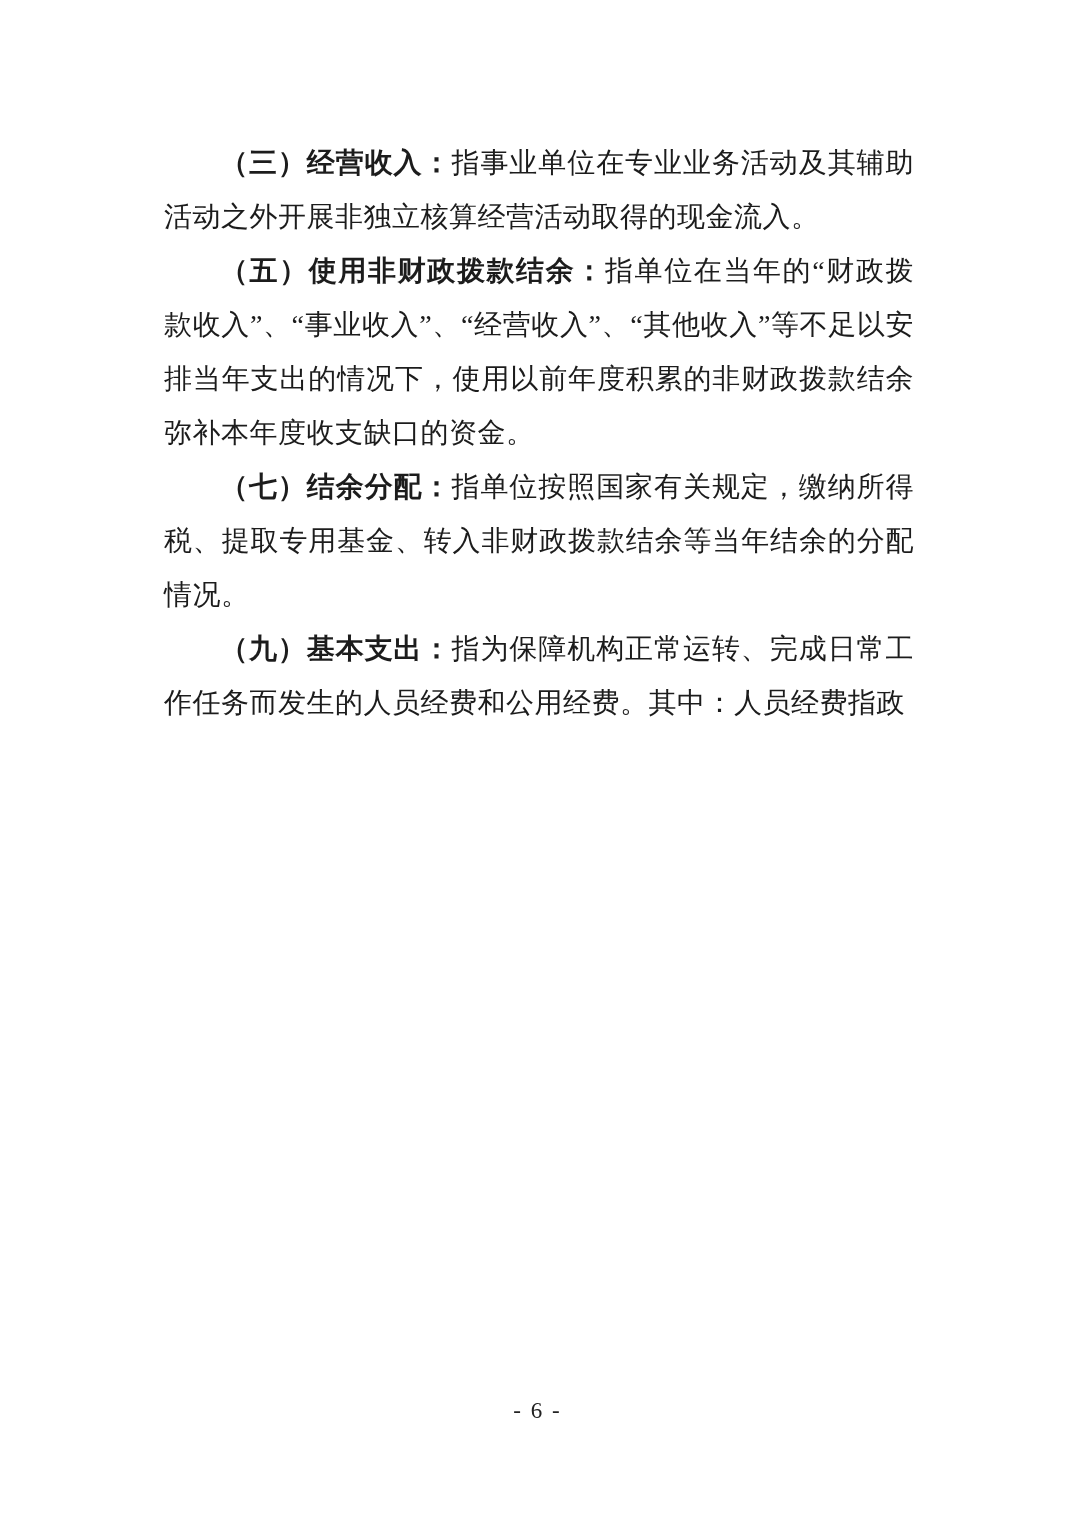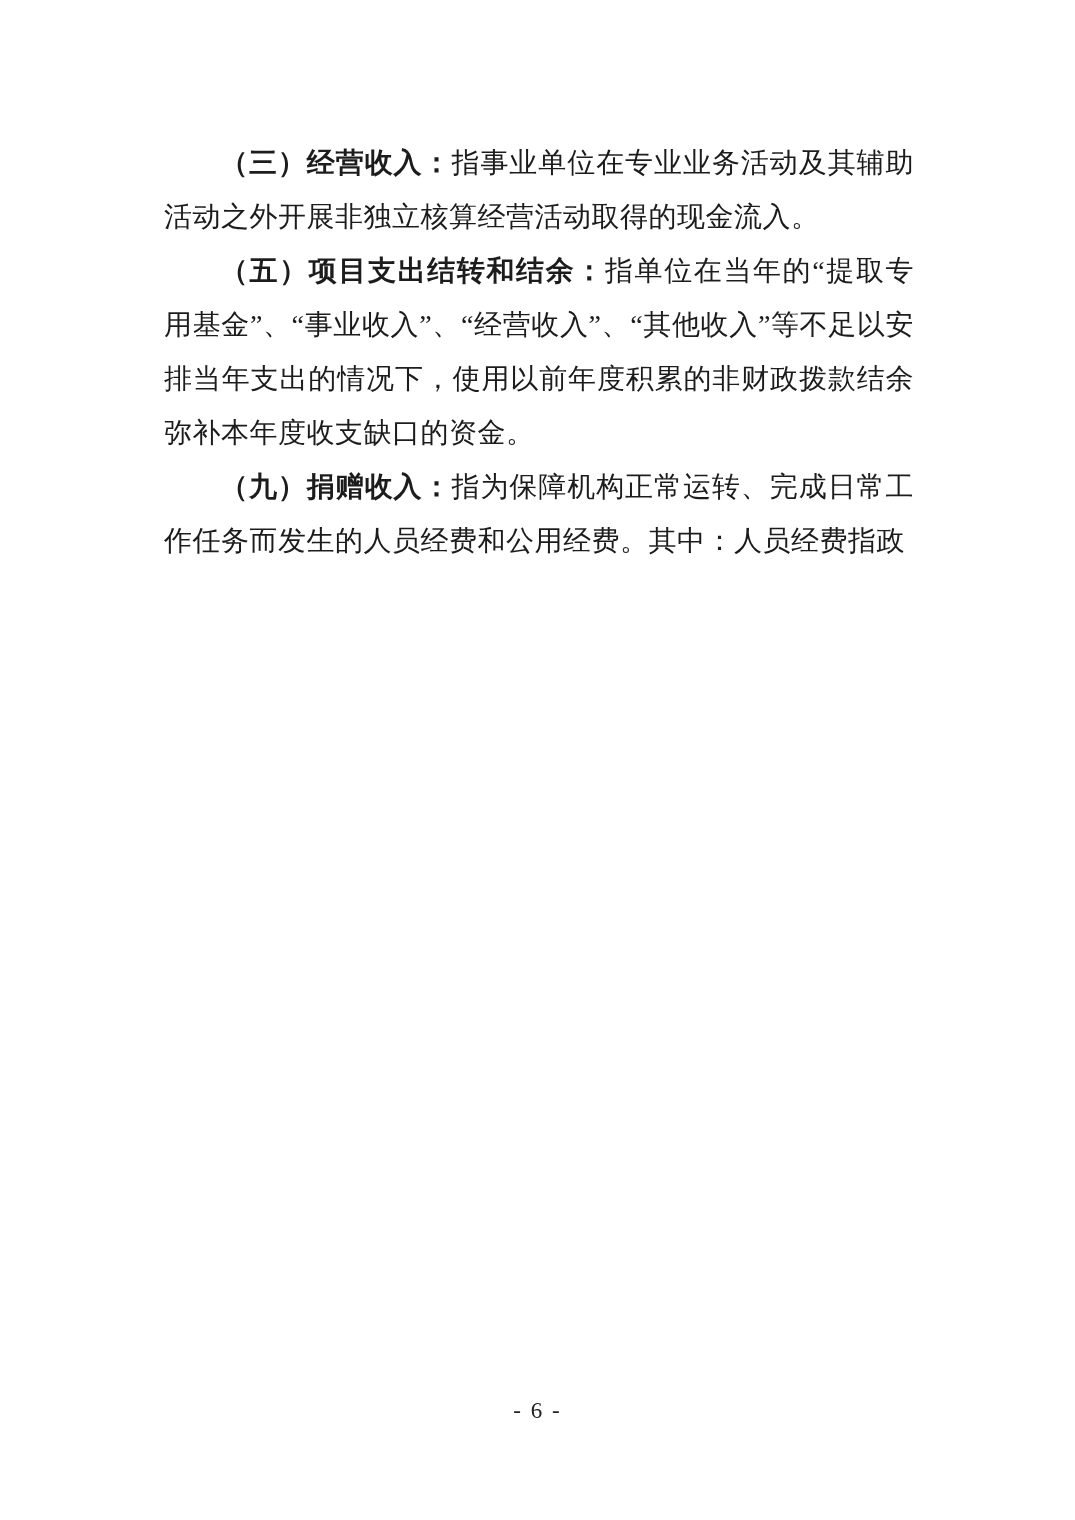--- a/index.html
+++ b/index.html
@@ -46,17 +46,18 @@
     color: #222222;
     letter-spacing: 2px;
   }
 </style>
 </head>
 <body>
 
 <div class="page">
   <div class="content">
     <p class="para"><span class="para-heading">（三）经营收入：</span><span>指事业单位在专业业务活动及其辅助活动之外开展非独立核算经营活动取得的现金流入。</span></p>
-    <p class="para"><span class="para-heading">（五）项目支出结转和结余：</span><span>指单位在当年的“提取专用基金”、“事业收入”、“经营收入”、“其他收入”等不足以安排当年支出的情况下，使用以前年度积累的非财政拨款结余弥补本年度收支缺口的资金。</span></p>
-    <p class="para"><span class="para-heading">（九）捐赠收入：</span><span>指为保障机构正常运转、完成日常工作任务而发生的人员经费和公用经费。其中：人员经费指政</span></p>
+    <p class="para"><span class="para-heading">（五）使用非财政拨款结余：</span><span>指单位在当年的“财政拨款收入”、“事业收入”、“经营收入”、“其他收入”等不足以安排当年支出的情况下，使用以前年度积累的非财政拨款结余弥补本年度收支缺口的资金。</span></p>
+    <p class="para"><span class="para-heading">（七）结余分配：</span><span>指单位按照国家有关规定，缴纳所得税、提取专用基金、转入非财政拨款结余等当年结余的分配情况。</span></p>
+    <p class="para"><span class="para-heading">（九）基本支出：</span><span>指为保障机构正常运转、完成日常工作任务而发生的人员经费和公用经费。其中：人员经费指政</span></p>
   </div>
   <div class="page-number">- 6 -</div>
 </div>
 
 </body></html>

